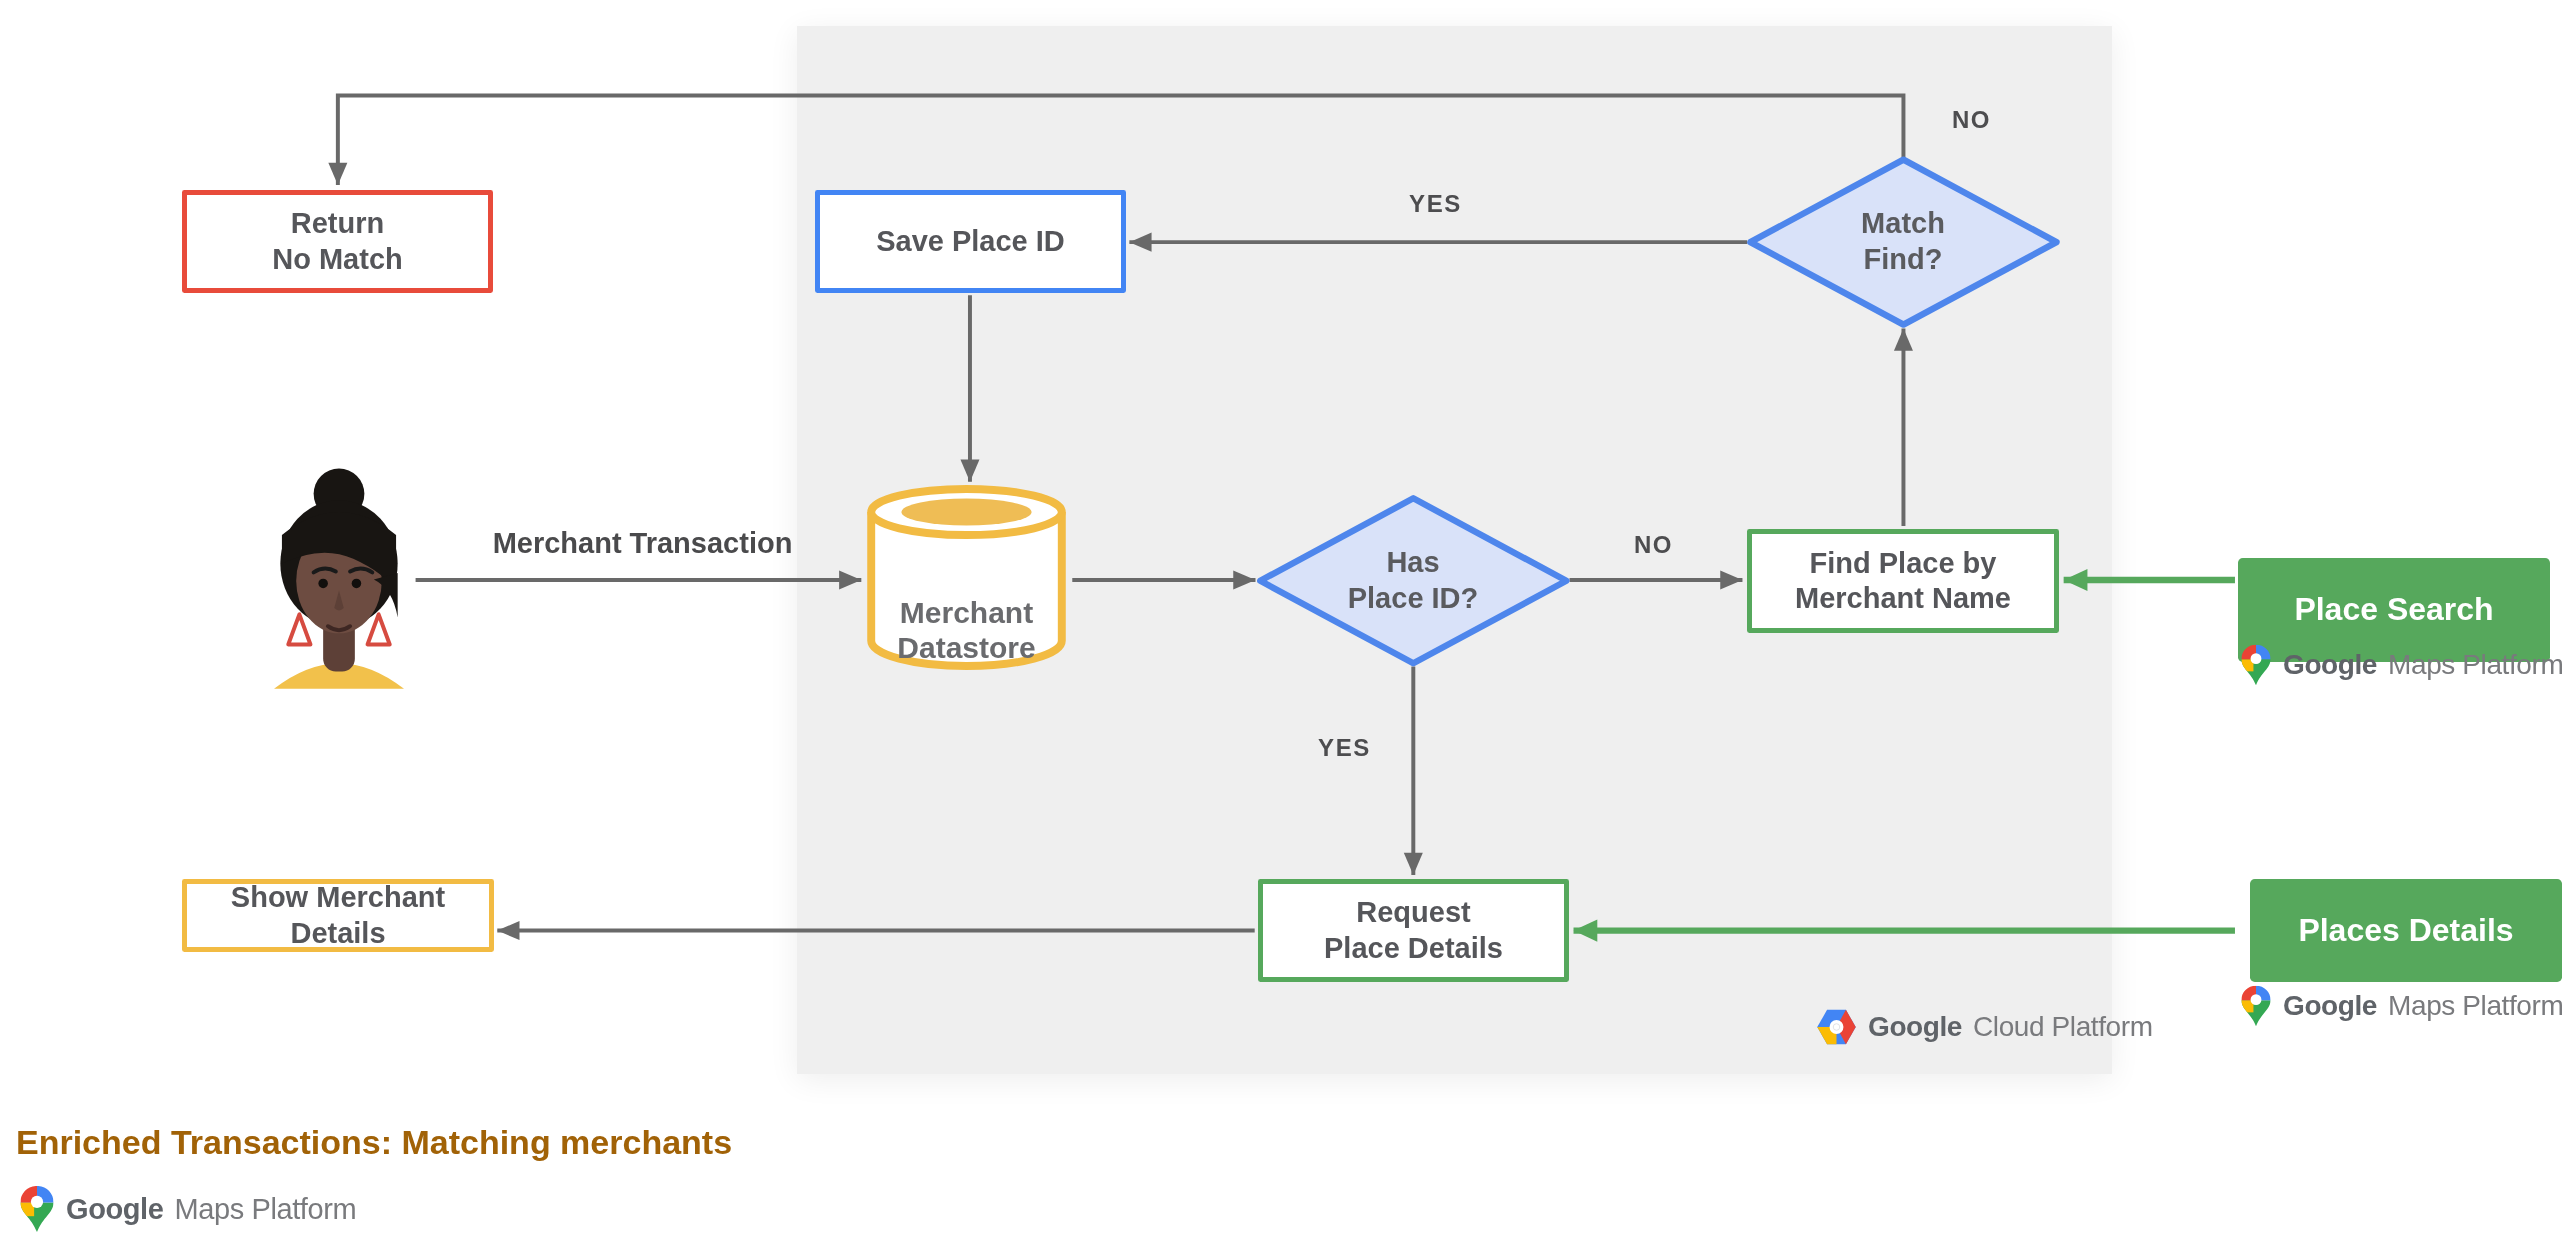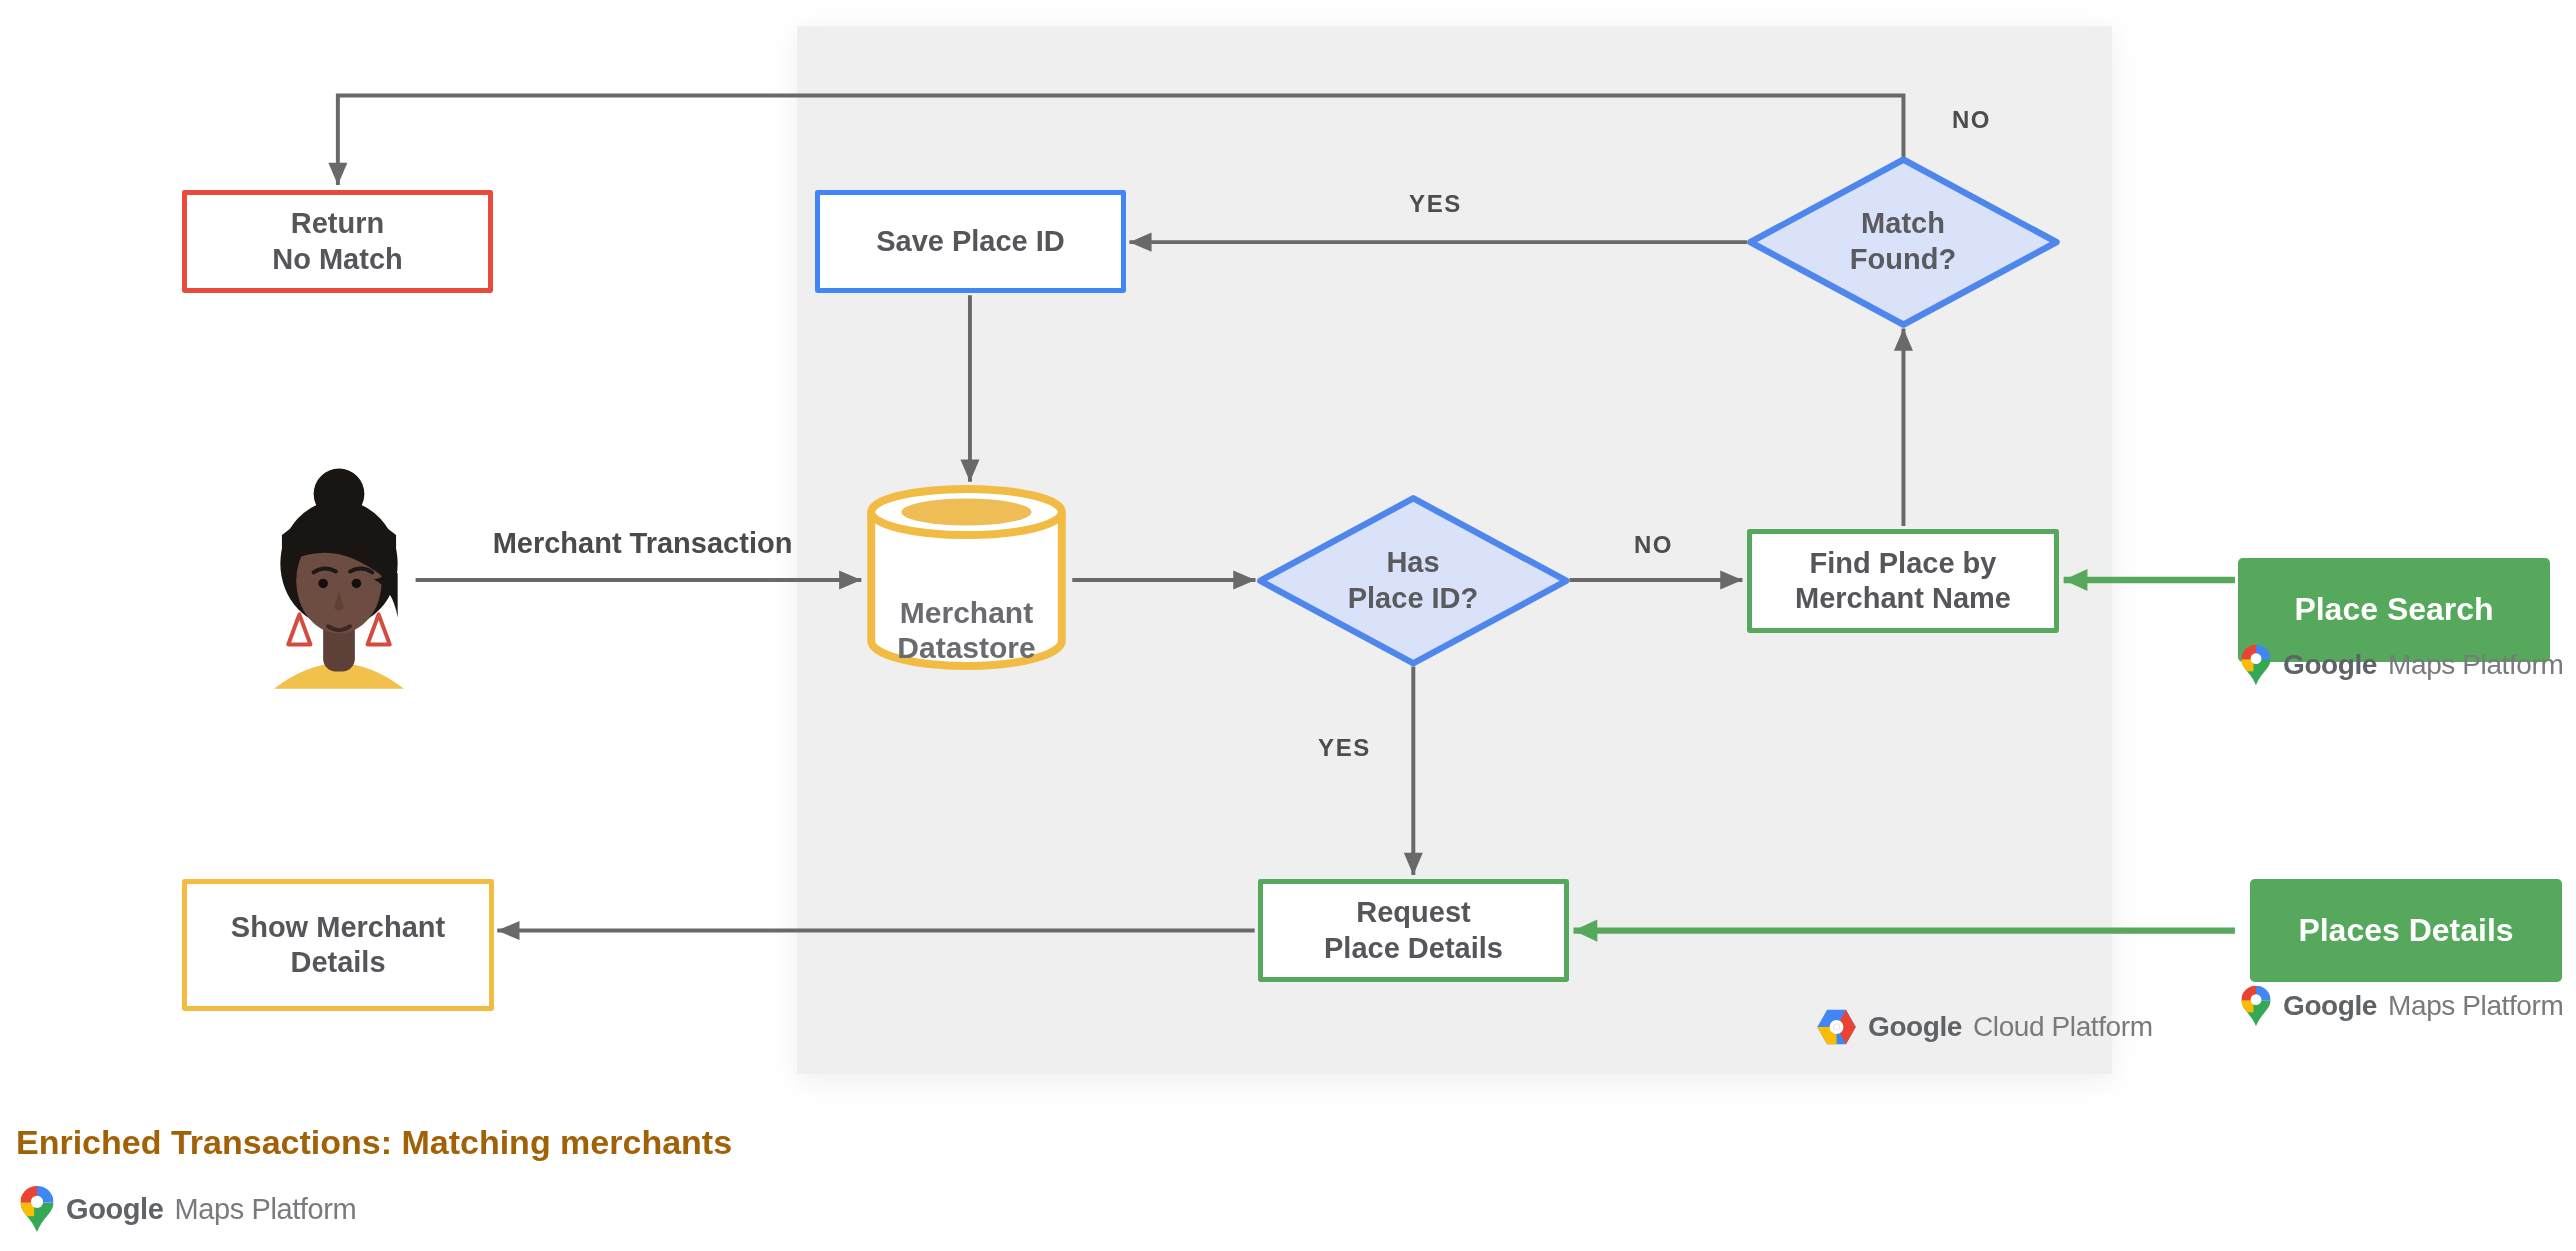--- a/index.html
+++ b/index.html
@@ -88,29 +88,29 @@
 No Match</div>
 
 <div class="node b-blue" style="left:815px;top:190px;width:311px;height:103px;">Save Place ID</div>
 
 <div class="node b-green" style="left:1747px;top:529px;width:312px;height:104px;">Find Place by
 Merchant Name</div>
 
 <div class="node b-green" style="left:1258px;top:879px;width:311px;height:103px;">Request
 Place Details</div>
 
-<div class="node b-yellow" style="left:182px;top:879px;width:312px;height:132px;text-align:center;">Show Merchant
+<div class="node b-yellow" style="left:182px;top:879px;width:312px;height:73px;text-align:center;">Show Merchant
 Details</div>
 
 <div class="node fill-green" style="left:2238px;top:529px;width:312px;height:104px;margin-top:29px;">Place Search</div>
 
 <div class="node fill-green" style="left:2238px;top:879px;width:312px;height:103px;margin-left:12px;">Places Details</div>
 
 <div class="diamond-label" style="left:1784px;top:205px;">Match
-Found?</div>
+Find?</div>
 <div class="diamond-label" style="left:1294px;top:544px;">Has
 Place ID?</div>
 
 <div style="position:absolute;left:864px;top:485px;width:205px;height:189px;">
   <svg width="205" height="189" viewBox="0 0 258 238">
     <path d="M9,34 L9,196 A120,32 0 0 0 249,196 L249,34" fill="#ffffff" stroke="#F2BB43" stroke-width="10"></path>
     <ellipse cx="129" cy="34" rx="120" ry="29" fill="#ffffff" stroke="#F2BB43" stroke-width="10"></ellipse>
     <ellipse cx="129" cy="34" rx="82" ry="17" fill="#EFBD55"></ellipse>
   </svg>
   <div class="cyl-label">Merchant

